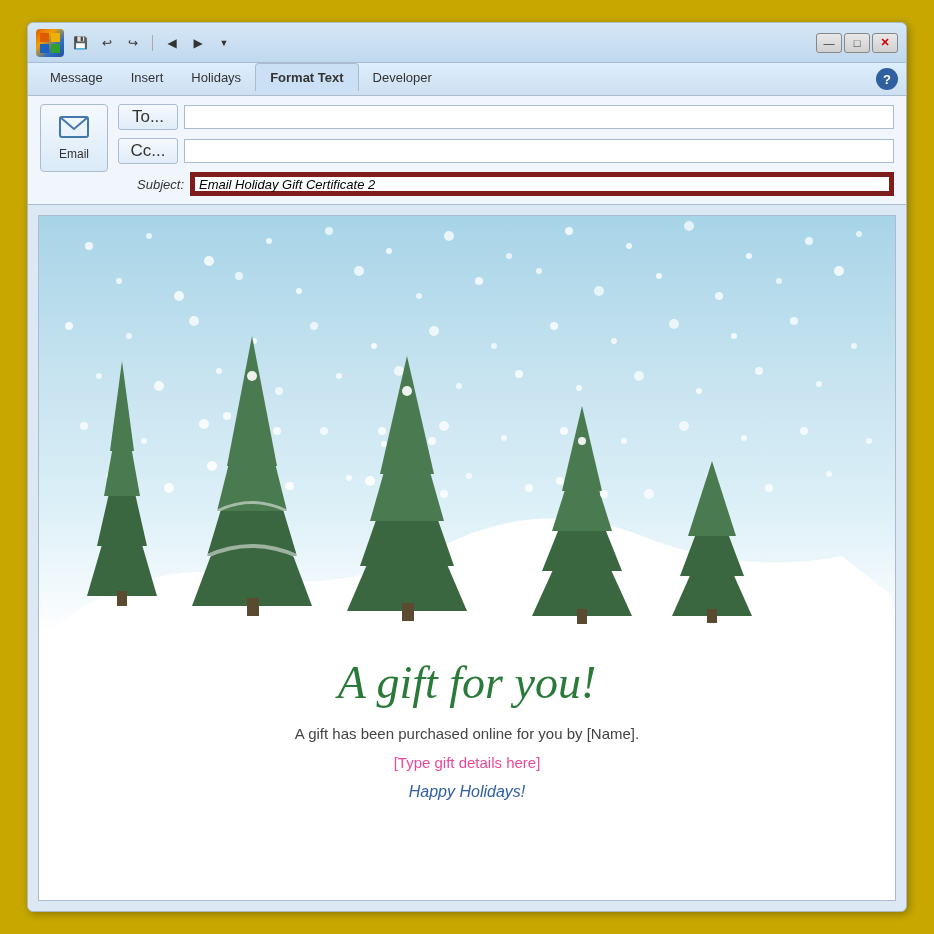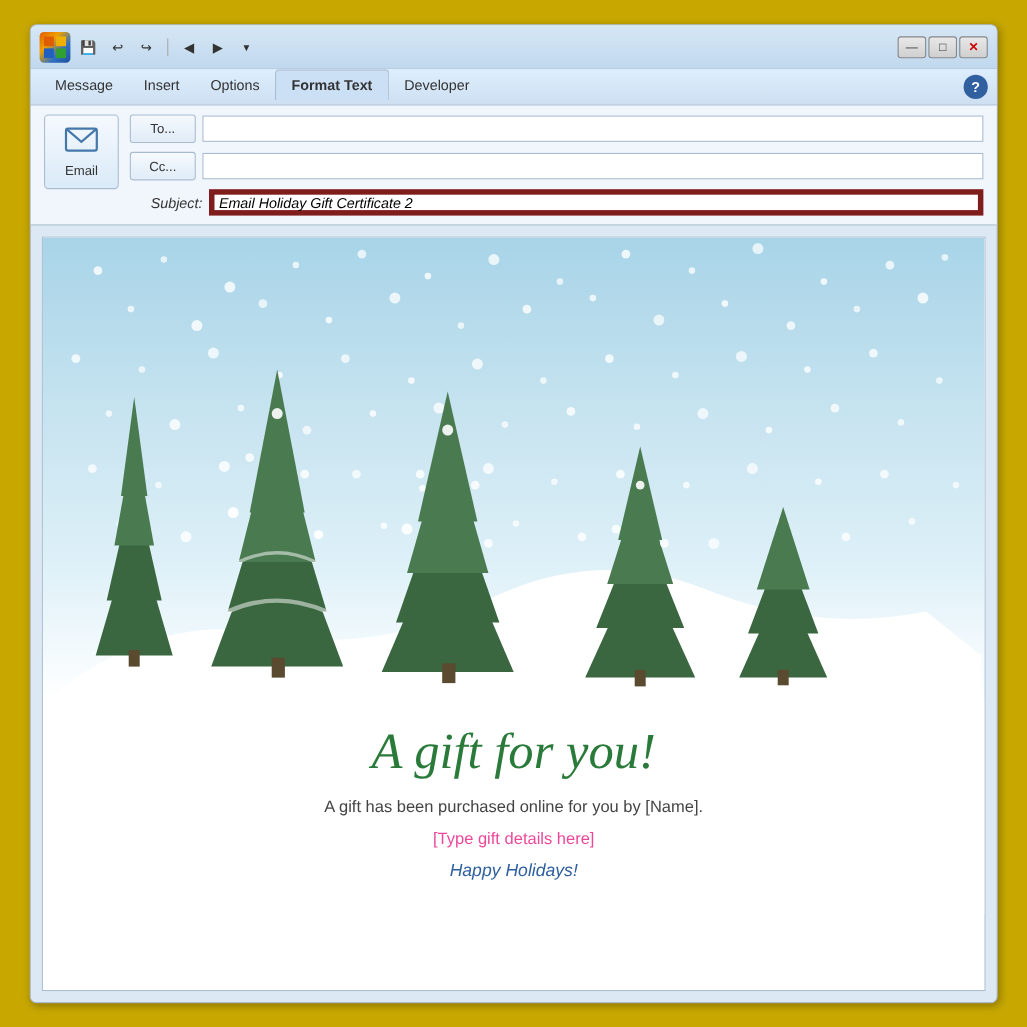--- a/index.html
+++ b/index.html
@@ -146,21 +146,21 @@
       display: flex;
       align-items: center;
       margin-bottom: 4px;
     }
     .email-btn {
       width: 60px;
       height: 26px;
       background: linear-gradient(to bottom, #f5f9fd, #e0ecf8);
       border: 1px solid #aabdd0;
       border-radius: 3px;
-      font-size: 12px;
+      font-size: 17px;
       color: #333;
       cursor: pointer;
       margin-right: 6px;
     }
     .email-input {
       flex: 1;
       height: 24px;
       border: 1px solid #aabdd0;
       background: white;
       font-size: 13px;
@@ -309,21 +309,21 @@
       <button class="win-btn">—</button>
       <button class="win-btn">□</button>
       <button class="win-btn" style="color:#c00;font-weight:bold;">✕</button>
     </div>
   </div>
 
   <div class="ribbon">
     <div class="ribbon-tabs">
       <div class="ribbon-tab">Message</div>
       <div class="ribbon-tab">Insert</div>
-      <div class="ribbon-tab">Options</div>
+      <div class="ribbon-tab">Holidays</div>
       <div class="ribbon-tab active">Format Text</div>
       <div class="ribbon-tab">Developer</div>
       <div class="ribbon-help">?</div>
     </div>
   </div>
 
   <div class="email-form">
     <div class="send-area">
       <button class="send-btn">
         <span class="send-icon">

